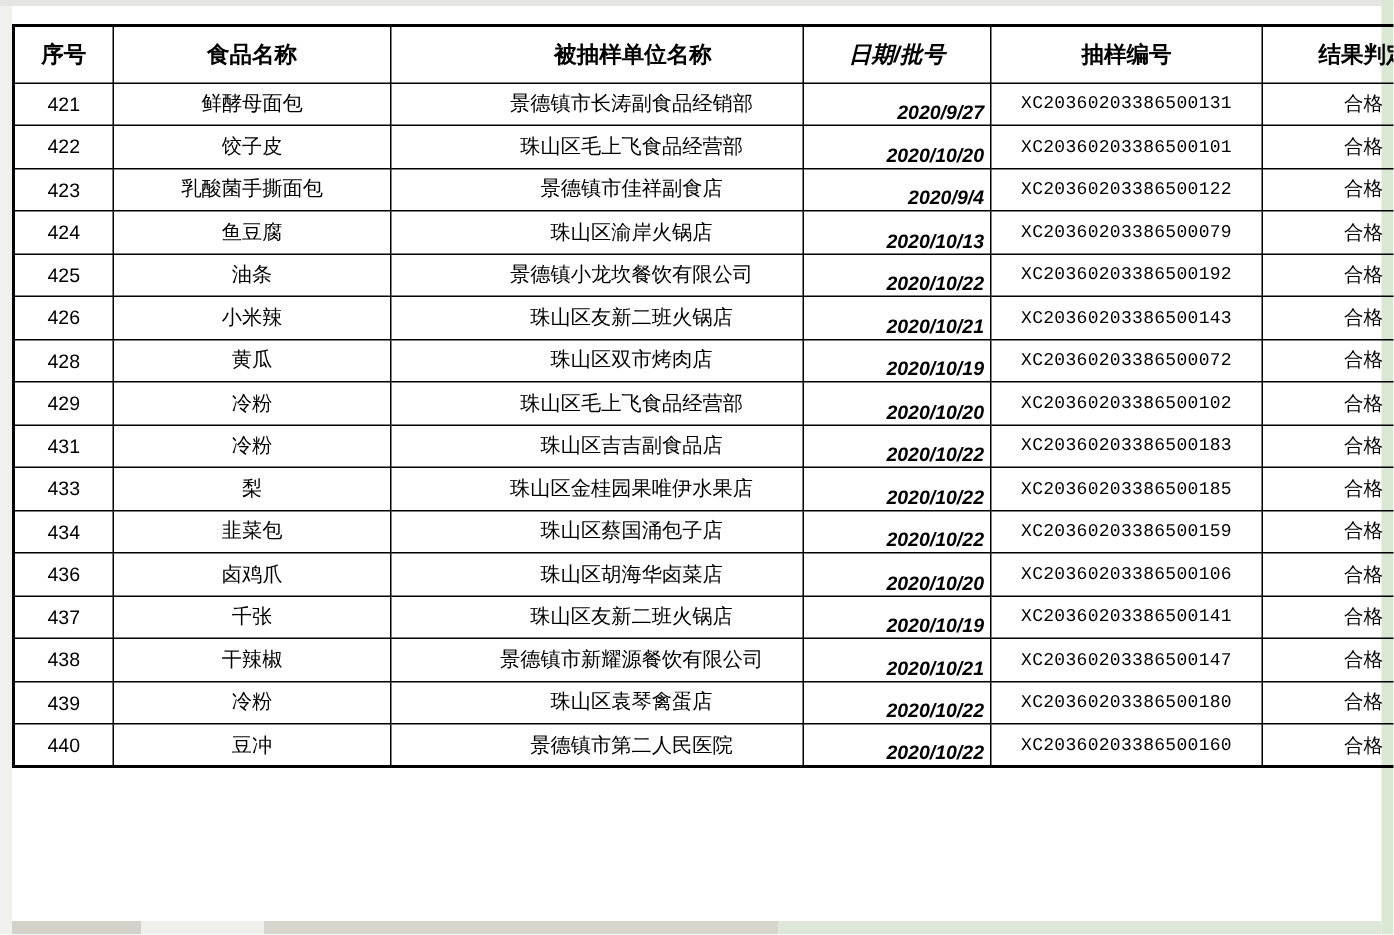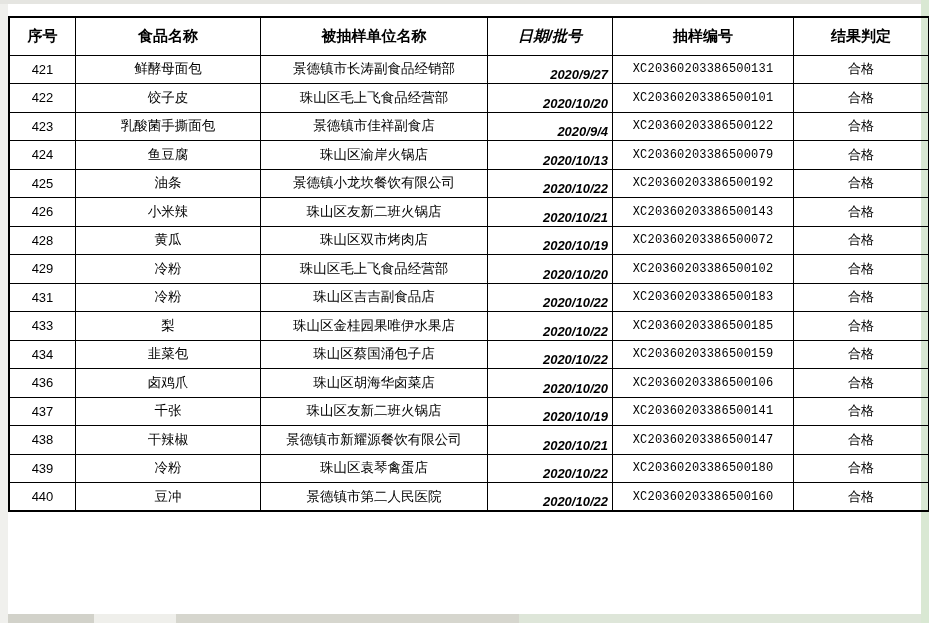--- a/index.html
+++ b/index.html
@@ -21,21 +21,21 @@
               border:2px solid #000;}
   table.sheet th,table.sheet td{border:1px solid #000;overflow:hidden;
               white-space:nowrap;text-overflow:clip;}
   table.sheet thead tr{height:38px;}
   table.sheet tbody tr{height:28.5px;}
   th{font-size:15px;font-weight:bold;text-align:center;vertical-align:middle;padding:0;}
   td{font-size:13px;text-align:center;vertical-align:middle;padding:0 2px;}
 
   .col-index{width:65px;}
   .col-food{width:184px;}
-  .col-unit{width:226px;}
+  .col-unit{width:226px;padding-left:48px;}
   .col-date{width:124px;font-style:italic;}
   .col-code{width:180px;}
   .col-result{width:134px;}
 
   td.col-date{text-align:right;vertical-align:bottom;
               padding:0 4px 1px 0;font-weight:600;font-size:13px;}
   td.col-code{font-family:Liberation Mono, monospace;font-size:12px;letter-spacing:0.2px;}
   td.col-food,td.col-unit{font-size:13.5px;}
 </style>
 </head>

